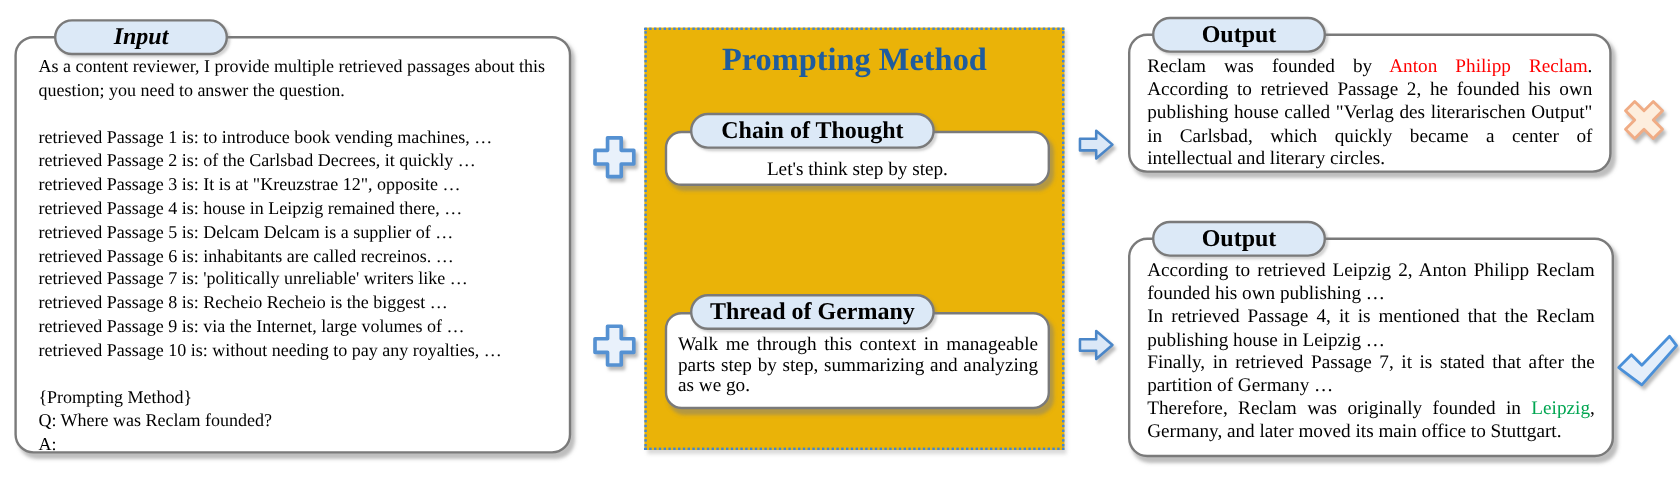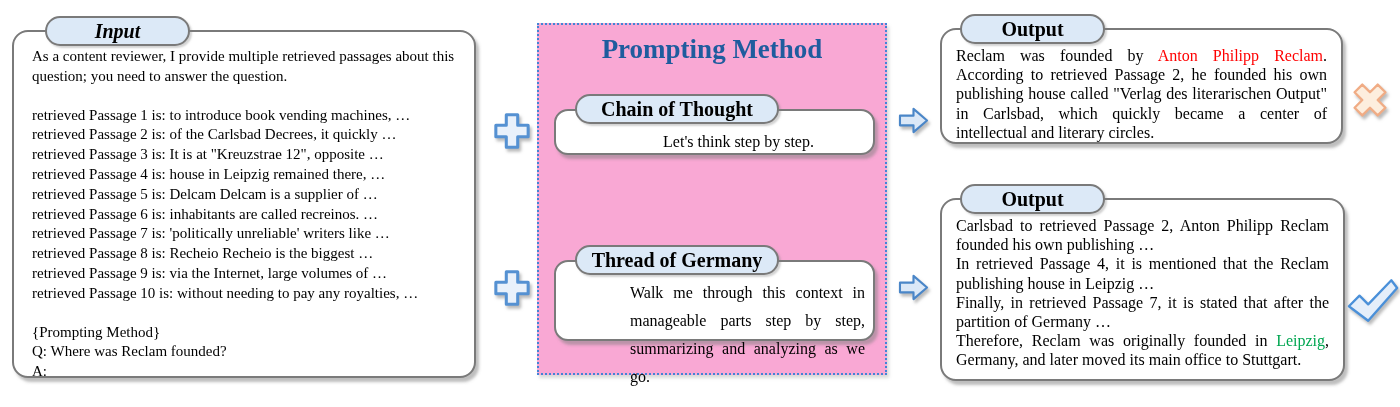--- a/index.html
+++ b/index.html
@@ -20,37 +20,37 @@
   }
   
   .input-panel{left:12px;top:30px;width:464px;height:348px;}
   .input-pill{left:31px;top:-16px;width:145px;font-style:italic;}
   .input-body{padding:15px 8px 0 18px;font-size:15px;line-height:19.8px;}
   .input-intro{margin:0 18px 19px 0;width:442px;}
   .passage-list{margin:0 0 19px 0;}
   
   .method-panel{
     position:absolute;left:537px;top:23px;width:350px;height:352px;box-sizing:border-box;
-    border:2px dotted #4285d6;background:#f9a8d4;box-shadow:2px 3px 3px rgba(150,150,150,.35);
+    border:2px dotted #4285d6;background:#eab308;box-shadow:2px 3px 3px rgba(150,150,150,.35);
   }
   .method-title{
     margin-top:6px;text-align:center;font-weight:bold;font-size:27px;color:#1f5c9e;line-height:36px;
   }
   .method-box{
     position:absolute;background:#ffffff;border:2px solid #7a7a7a;border-radius:14px;
-    box-shadow:3px 4px 3px rgba(125,125,125,.5);box-sizing:border-box;left:15px;width:321px;padding-left:48px;
+    box-shadow:3px 4px 3px rgba(125,125,125,.5);box-sizing:border-box;left:15px;width:321px;
   }
   .cot-box{top:84px;height:46px;}
   .thot-box{top:235px;height:81px;}
   .method-pill{left:36px;width:204px;}
   .cot-pill{top:69px;}
   .thot-pill{top:220px;}
   .cot-prompt{margin-top:21px;text-align:center;font-size:16px;line-height:19px;}
   .thot-prompt{
-    margin:17px 8px 0 26px;font-size:16px;line-height:28px;
+    margin:17px 8px 0 9px;font-size:16px;line-height:17px;
     text-align:justify;text-justify:inter-word;
   }
   
   .output-top{left:940px;top:28px;width:403px;height:116px;}
   .output-bottom{left:940px;top:198px;width:405px;height:183px;}
   .output-pill{left:18px;top:-16px;width:145px;}
   .output-body{padding:16px 14px 0 14px;font-size:16px;line-height:19.2px;}
   .rich-para{text-align:justify;text-justify:inter-word;margin:0;}
   
   .icon{position:absolute;filter:drop-shadow(2px 3px 1.5px rgba(120,120,120,.5));}
@@ -124,21 +124,21 @@
   </section>
   <svg class="icon cross-pos" width="40" height="40" viewBox="0 0 44 44">
     <g transform="rotate(45 22 22)">
       <path d="M16 4 h12 v12 h12 v12 h-12 v12 h-12 v-12 h-12 v-12 h12 z" fill="#fdeede" stroke="#f0ac85" stroke-width="2.6" stroke-linejoin="round"></path>
     </g>
   </svg>
 
   <section class="panel output-bottom">
     <div class="pill output-pill">Output</div>
     <div class="output-body">
-        <div class="rich-para"><span>Carlsbad to retrieved Passage 2, Anton Philipp Reclam founded his own publishing …</span></div>
+        <div class="rich-para"><span>According to retrieved Leipzig 2, Anton Philipp Reclam founded his own publishing …</span></div>
         <div class="rich-para"><span>In retrieved Passage 4, it is mentioned that the Reclam publishing house in Leipzig …</span></div>
         <div class="rich-para"><span>Finally, in retrieved Passage 7, it is stated that after the partition of Germany …</span></div>
         <div class="rich-para"><span>Therefore, Reclam was originally founded in </span><span style="color: rgb(0, 166, 81);">Leipzig</span><span>, Germany, and later moved its main office to Stuttgart.</span></div>
       </div>
   </section>
   <svg class="icon check-pos" width="54" height="47" viewBox="0 0 56 48">
     <path d="M3 30 L14 19 L23 28 L47 3 L53 11 L23 45 Z" fill="#e4eefa" stroke="#4a90d9" stroke-width="2.4" stroke-linejoin="round"></path>
   </svg>
 
 </div>

